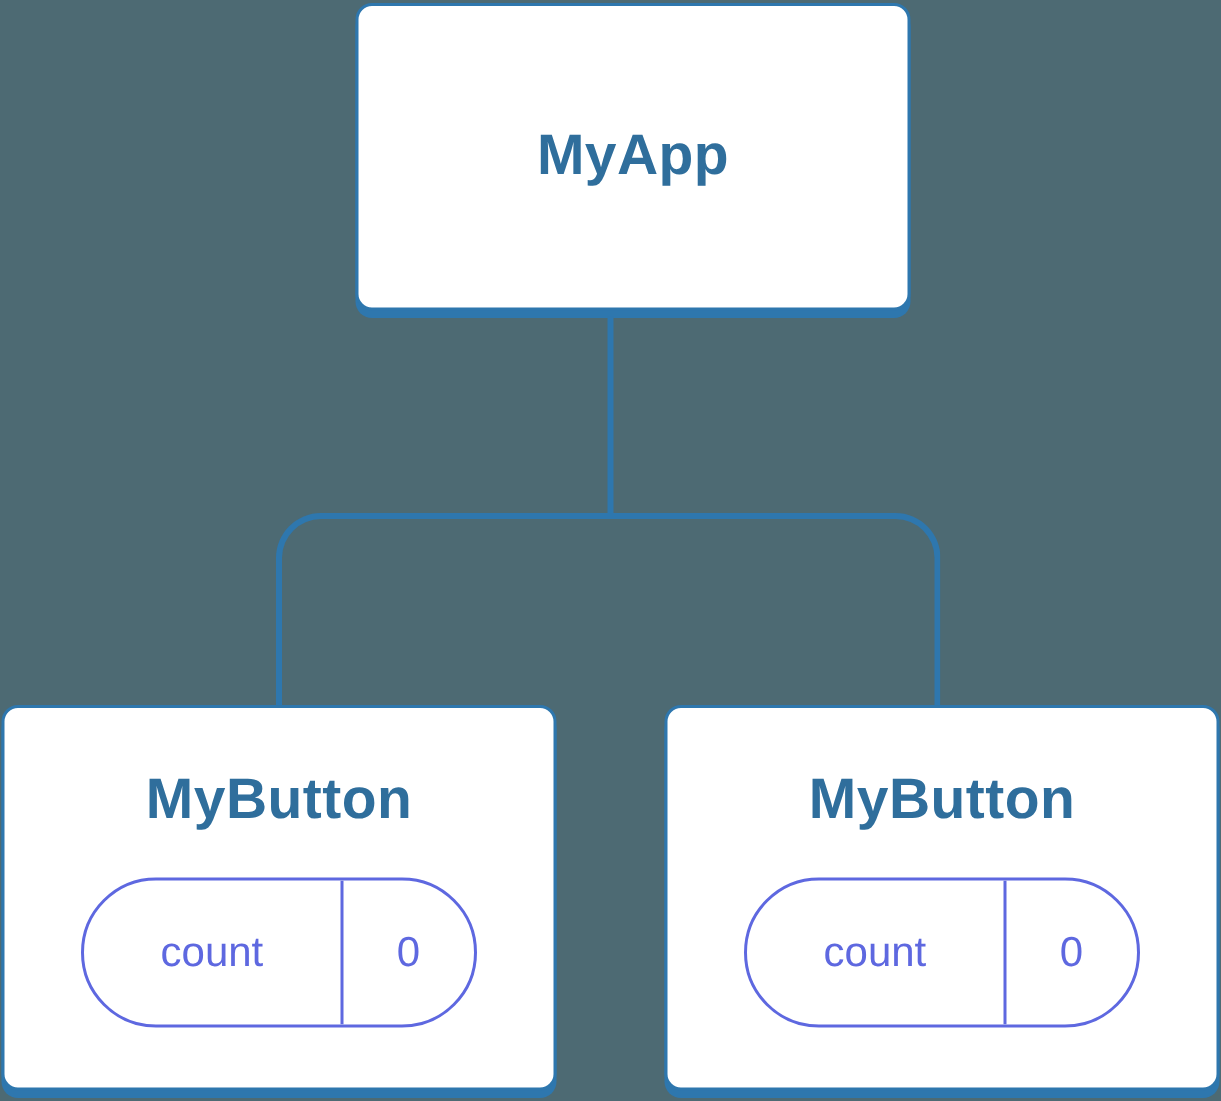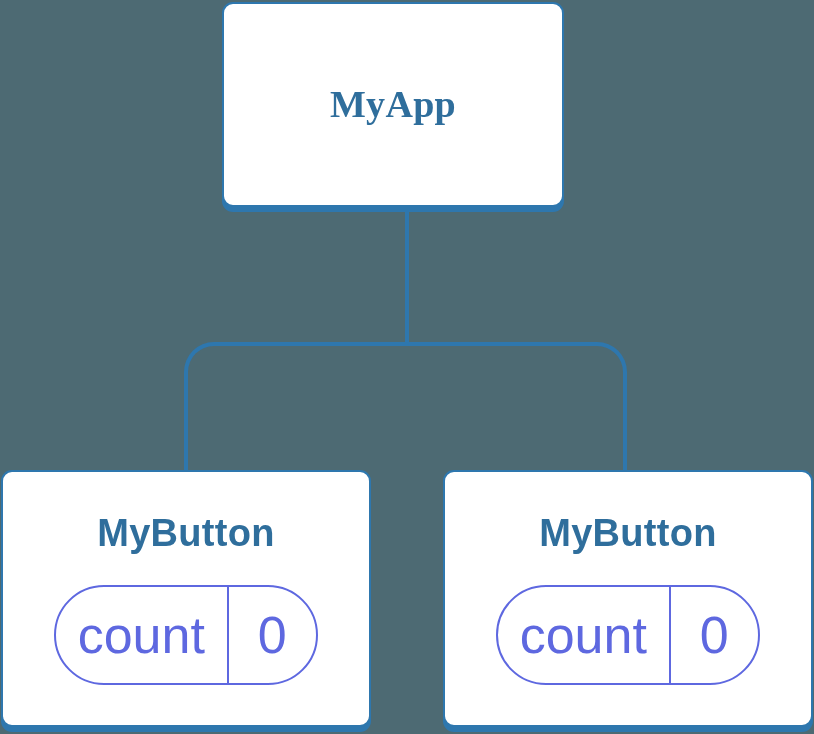--- a/index.html
+++ b/index.html
@@ -33,21 +33,21 @@
     align-items: center;
     justify-content: center;
   }
   .node-title {
     font-size: 38px;
     font-weight: bold;
     color: var(--label);
     letter-spacing: 0.3px;
     line-height: 1.15;
   }
-  #node-root   { left: 222px; top: 2px;   width: 342px; height: 205px; font-family: Liberation Serif, serif; }
+  #node-root   { left: 237px; top: 2px;   width: 370px; height: 205px; }
   #node-child-1 { left: 1px;   top: 470px; width: 370px; height: 257px; gap: 29px; }
   #node-child-2 { left: 443px; top: 470px; width: 370px; height: 257px; gap: 29px; }
 
   .connector-stem {
     position: absolute;
     left: 405px;
     top: 211px;
     width: 4px;
     height: 132px;
     background: var(--line);
@@ -64,21 +64,21 @@
   }
 
   .state-pill {
     width: 264px;
     height: 100px;
     background: var(--card);
     border: 2px solid var(--accent);
     border-radius: 60px;
     display: flex;
     color: var(--accent);
-    font-size: 52px;
+    font-size: 28px;
     overflow: hidden;
   }
   .pill-key {
     flex: 1.95;
     display: flex;
     align-items: center;
     justify-content: center;
     border-right: 2px solid var(--accent);
   }
   .pill-value {

